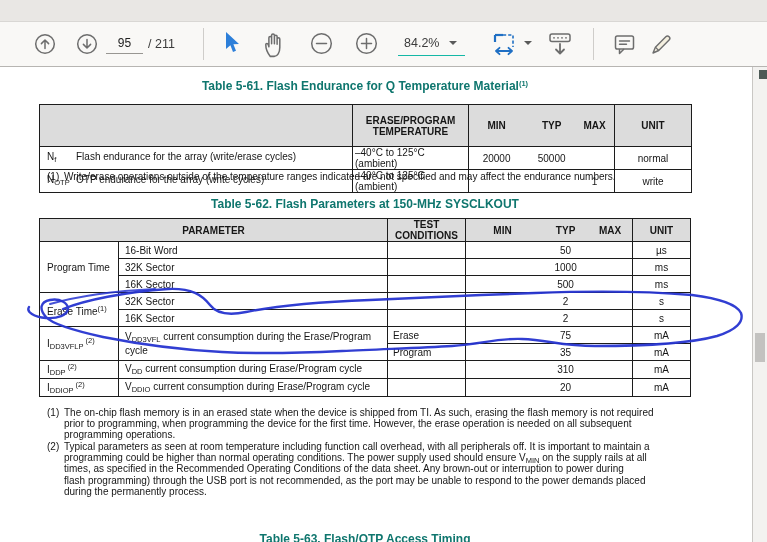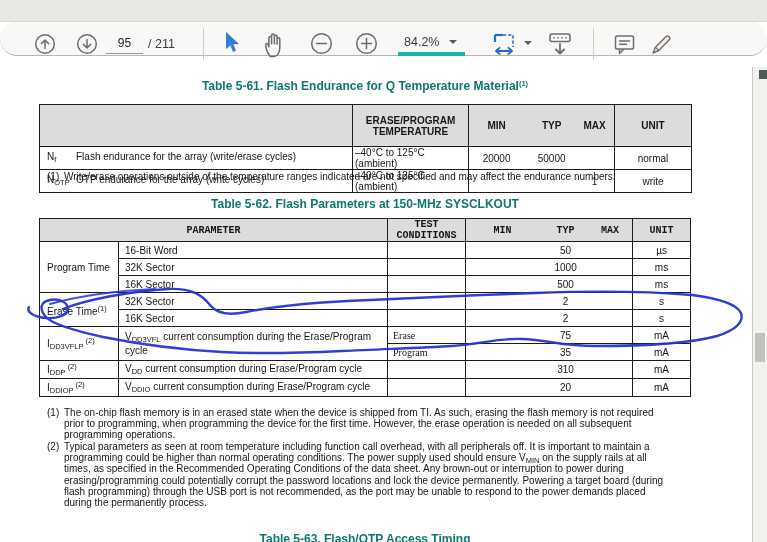--- a/index.html
+++ b/index.html
@@ -2,30 +2,30 @@
 <html><head>
 <meta charset="utf-8">
 <style>
   * { margin:0; padding:0; box-sizing:border-box; }
   html,body { width:767px; height:542px; }
   body { font-family:"Liberation Sans", sans-serif; position:relative; overflow:hidden; background:#fff; }
 
   
   .top-strip { position:absolute; left:0; top:0; width:767px; height:22px;
                background:#e9e7e4; border-bottom:1px solid #d9d7d4; }
-  .toolbar  { position:absolute; left:0; top:22px; width:767px; height:34px;
-              background:#f9f8f6; border-bottom:1px solid #b7b5b2;border-radius:20px; }
+  .toolbar  { position:absolute; left:0; top:22px; width:767px; height:45px;
+              background:#f9f8f6; border-bottom:1px solid #b7b5b2; }
   .tb-item { position:absolute; display:flex; align-items:center; justify-content:center; cursor:default; }
   .tb-sep { position:absolute; top:6px; width:1px; height:32px; background:#cfcdca; }
   .tb-text { font-size:12.5px; color:#3c3c3c; }
   .page-input { position:absolute; left:106px; top:11px; width:37px; height:21px;
                 border:none; border-bottom:1px solid #989692; background:transparent;
                 text-align:center; font-size:12px; color:#222; font-family:"Liberation Sans",sans-serif; }
   .zoom-combo { position:absolute; left:398px; top:9px; width:67px; height:25px;
-                border-bottom:4px solid #14b8a6; display:flex; align-items:center; }
+                border-bottom:1px solid #14b8a6; display:flex; align-items:center; }
   .caret-down { width:0; height:0; border-left:4px solid transparent; border-right:4px solid transparent;
                 border-top:4.5px solid #5a5a5a; display:inline-block; }
 
   
   .v-divider { position:absolute; left:752px; top:67px; width:1px; height:475px; background:#c9c7c4; }
   .right-rail { position:absolute; left:753px; top:67px; width:14px; height:475px; background:#f3f2f0; }
   .scroll-thumb { position:absolute; left:755px; top:333px; width:10px; height:29px; background:#c3c2c0; }
   .panel-notch { position:absolute; left:759px; top:70px; width:8px; height:9px; background:#4d5a56; }
 
   
@@ -44,21 +44,21 @@
   td.temp { padding-left:2px; }
   td.vals { padding:0; }
   .vwrap { display:flex; width:100%; align-items:center; }
   .vmin, .vtyp { text-align:center; }
   .vmax { text-align:center; padding-right:4px; }
   .t61 .vmin { flex:0 0 38%; } .t61 .vtyp { flex:0 0 38%; } .t61 .vmax { flex:1; }
   .t62 .vmin { flex:0 0 44%; } .t62 .vtyp { flex:0 0 32%; } .t62 .vmax { flex:1; }
   td.gl { padding-left:7px; }
   td.param { padding-left:6px; }
   td.pdesc { padding:1px 4px 1px 6px; }
-  td.test { padding-left:5px;font-family:Liberation Serif, serif; }
+  td.test { padding-left:5px; }
 
   .fn { position:absolute; display:flex; font-size:10px; color:#161616; line-height:11.2px; }
   .fn-num { flex:0 0 17px; }
   .fn-line { white-space:nowrap; height:11.2px; }
 
   .annotation-svg { position:absolute; left:0; top:0; width:767px; height:542px;
                     pointer-events:none; z-index:9; }
 </style>
 </head>
 <body>
@@ -217,21 +217,21 @@
 
 <table class="dtable t62" style="top:218px; width:652px;">
   <colgroup>
       <col style="width:79px">
       <col style="width:269px">
       <col style="width:78px">
       <col style="width:167px">
       <col style="width:58px">
     </colgroup>
   <tbody>
-      <tr class="hdr" style="height:16px;font-family:Liberation Mono, monospace;">
+      <tr class="hdr" style="height:16px;">
     <td colspan="2">PARAMETER</td>
     <td>TEST CONDITIONS</td>
     <td class="vals">
       <div class="vwrap">
         <span class="vmin">MIN</span>
         <span class="vtyp">TYP</span>
         <span class="vmax">MAX</span>
       </div>
     </td>
     <td>UNIT</td>
@@ -363,21 +363,20 @@
     <div class="fn-line"><span>programming operations.</span></div>
   </div>
 </div>
 
 <div class="fn" style="left:47px; top:441px;">
   <span class="fn-num">(2)</span>
   <div>
     <div class="fn-line"><span>Typical parameters as seen at room temperature including function call overhead, with all peripherals off. It is important to maintain a</span></div>
     <div class="fn-line"><span>programming could be higher than normal operating conditions. The power supply used should ensure V</span><sub>MIN</sub><span> on the supply rails at all</span></div>
     <div class="fn-line"><span>times, as specified in the Recommended Operating Conditions of the data sheet. Any brown-out or interruption to power during</span></div>
-    <div class="fn-line"><span>erasing/programming could potentially corrupt the password locations and lock the device permanently. Powering a target board (during</span></div>
     <div class="fn-line"><span>flash programming) through the USB port is not recommended, as the port may be unable to respond to the power demands placed</span></div>
     <div class="fn-line"><span>during the permanently process.</span></div>
   </div>
 </div>
 
 <div class="doc-title" style="top:532px;">Table 5-63. Flash/OTP Access Timing</div>
 
 <svg class="annotation-svg" viewBox="0 0 767 542">
   <path d="M 63 309
            C 85 300, 125 292, 168 289

